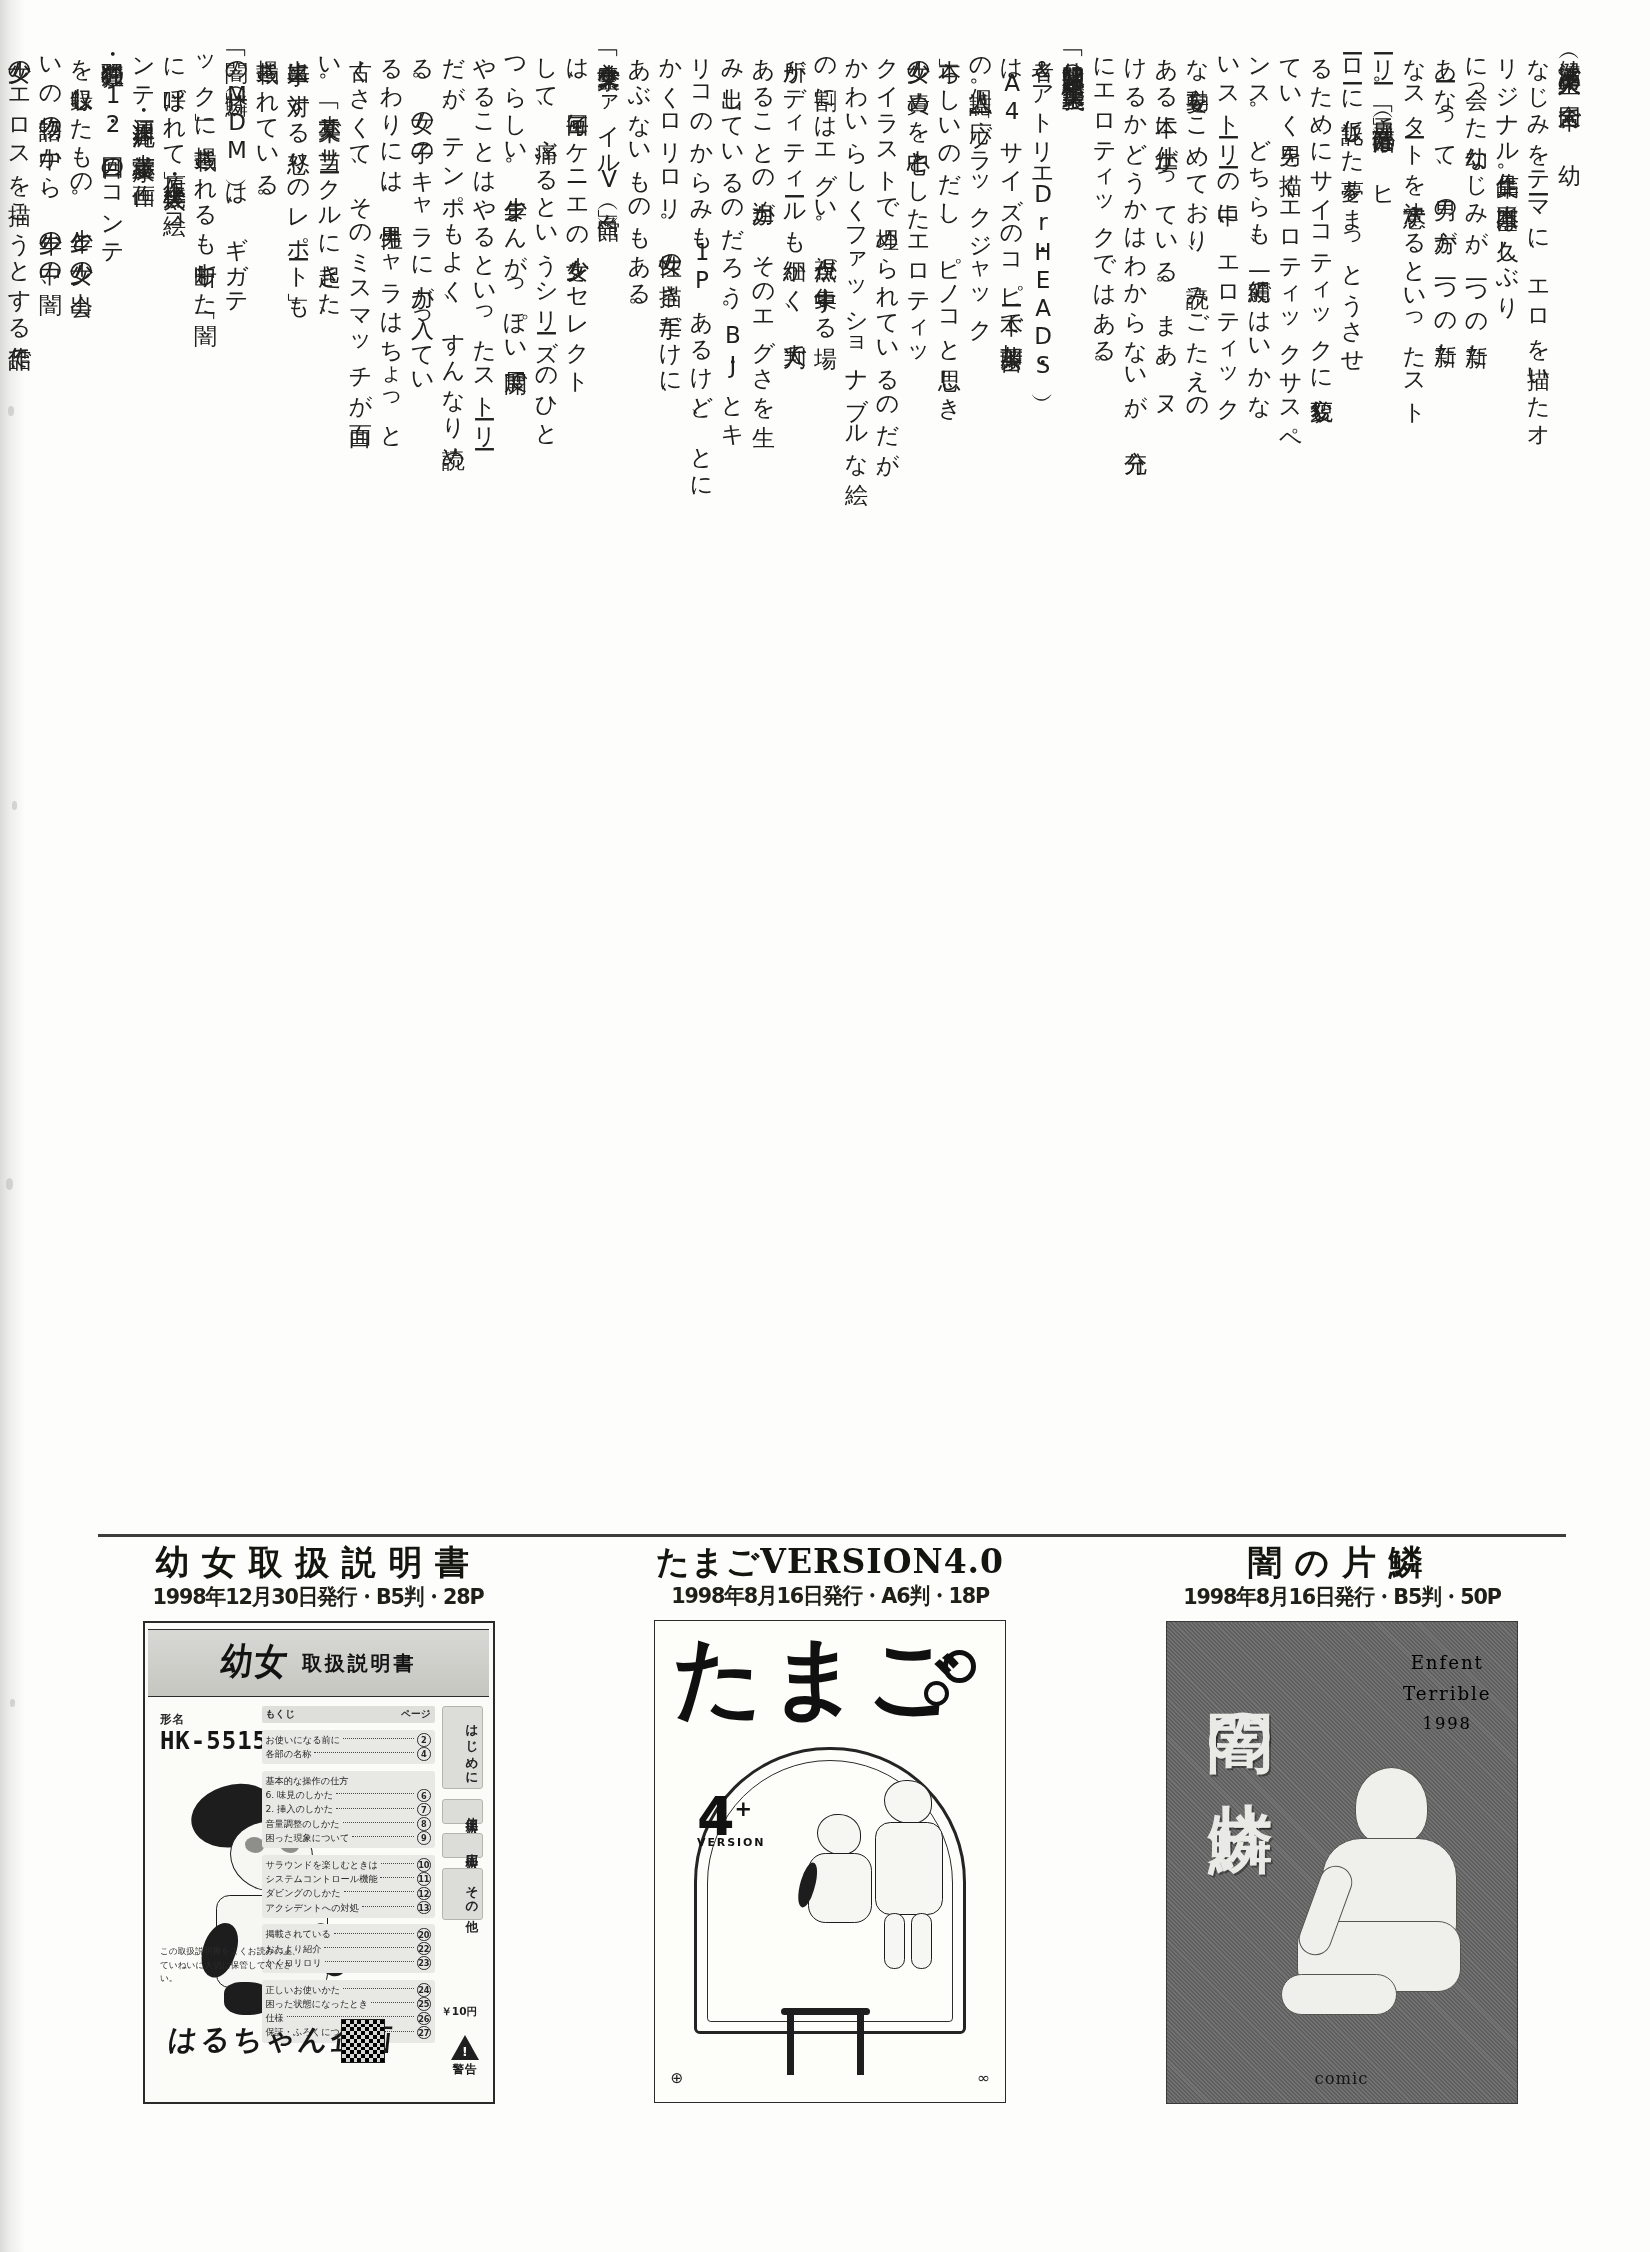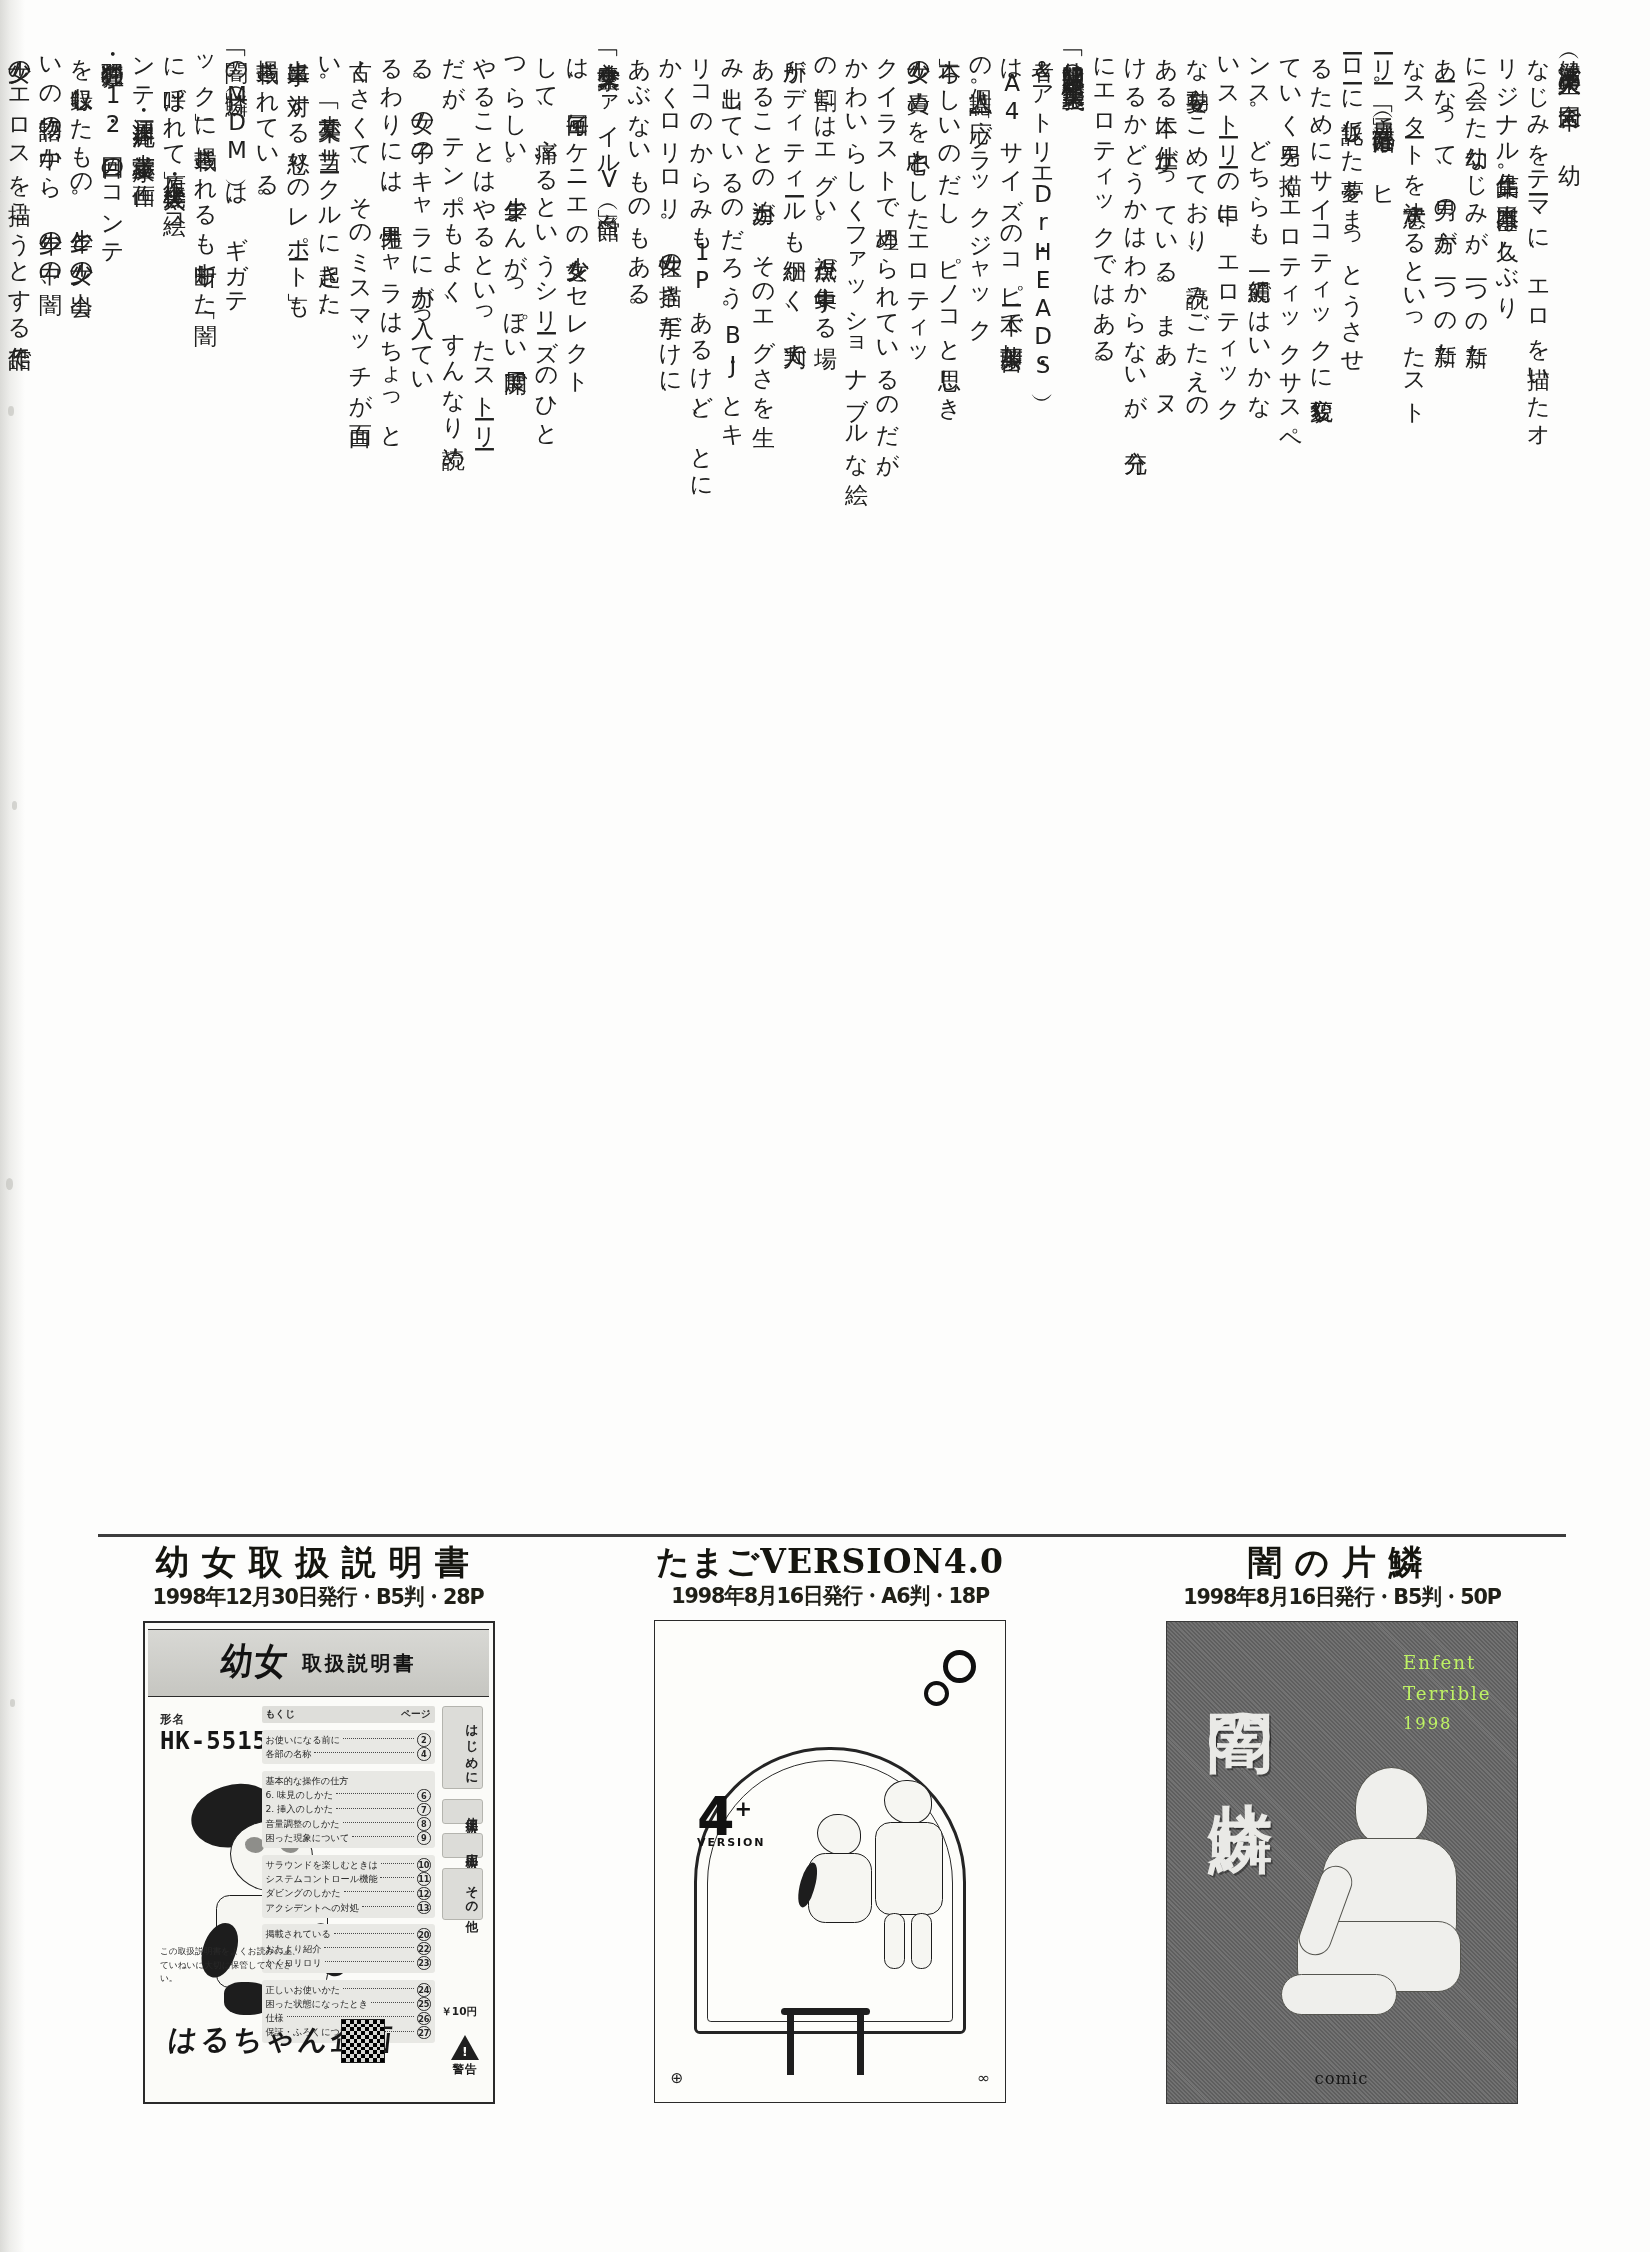--- a/index.html
+++ b/index.html
@@ -257,23 +257,23 @@
   }
   .yami-kanji {
     position: absolute; left: 41px; top: 41px;
     writing-mode: vertical-rl; text-orientation: upright;
     font-size: 64px; font-weight: 900; color: #e9e9e6;
     letter-spacing: 7.7px; line-height: 1.05;
     text-shadow: 1.9px 1.9px 0 rgba(0,0,0,.35);
     font-family: "DejaVu Serif", "Liberation Serif", serif;
   }
   .enfent {
-    position: absolute; right: 25px; top: 25px; text-align: left;
+    position: absolute; right: 25px; top: 25px; text-align: center;
     font-family: "DejaVu Serif", "Liberation Serif", serif;
-    color: #bef264; line-height: 1.7;
+    color: #000000; line-height: 1.7;
   }
   .enfent .l1 { font-size: 18.3px; letter-spacing: 1.9px; }
   .enfent .l2 { font-size: 18.3px; letter-spacing: 1.9px; }
   .enfent .l3 { font-size: 16.4px; letter-spacing: 1.9px; }
   .comic-tag {
     position: absolute; left: 50%; transform: translateX(-50%);
     bottom: 15.4px; font-size: 16.4px; color: #151515;
     font-family: "DejaVu Serif", "Liberation Serif", serif; letter-spacing: 1px;
   }
   .fig {
@@ -507,20 +507,21 @@
         <div class="wl">警告</div>
       </div>
     </div>
   </div>
 
   <div class="book">
     <div class="book-title tight">たまごVERSION4.0</div>
     <div class="book-meta">1998年8月16日発行・A6判・18P</div>
 
     <div class="cover mid-cover">
+      <div class="tmg-title">たまご</div>
       <div class="tmg-ring"></div>
       <div class="tmg-ring b"></div>
 
       <div class="tmg-arch"></div>
 
       <div class="ver-badge">
         <span>4</span><span style="font-size:21px;vertical-align:super">+</span>
         <div class="ver-sub">VERSION</div>
       </div>
 

